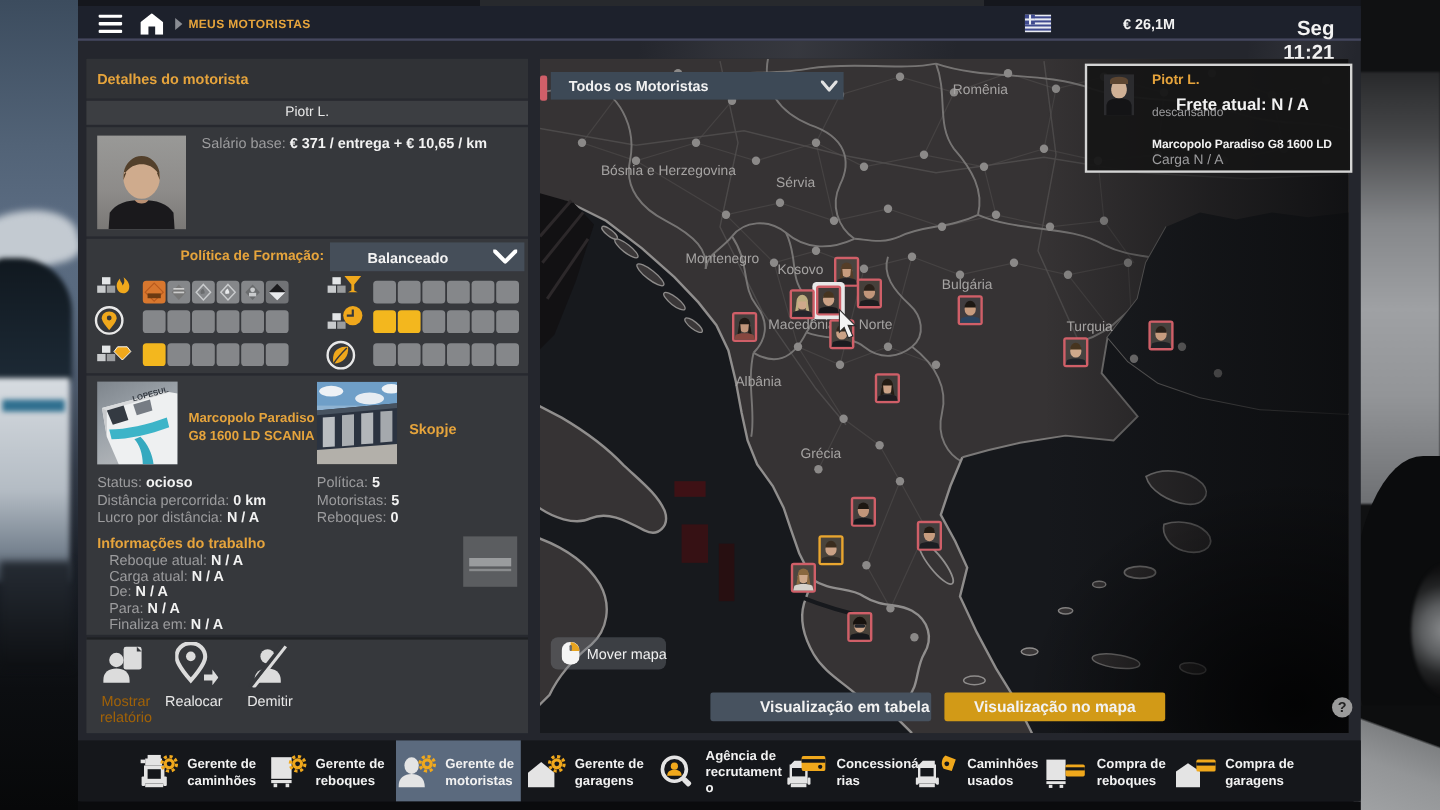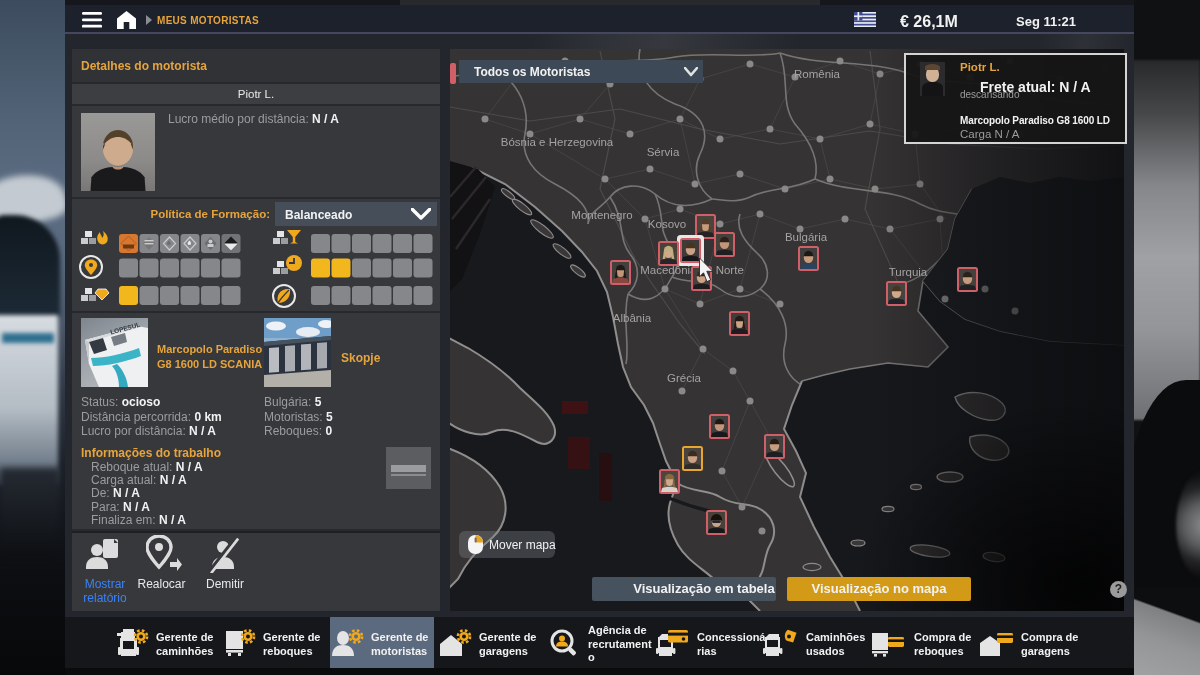--- a/index.html
+++ b/index.html
@@ -54,47 +54,47 @@
   <g fill="#3f4a8f">
     <rect y="1.6" width="22" height="1.7"></rect>
       <rect y="5" width="22" height="1.7"></rect>
     <rect y="8.4" width="22" height="1.7"></rect>
       <rect y="11.8" width="22" height="1.7"></rect>
   </g>
   <rect width="8.4" height="8.4" fill="#3f4a8f"></rect>
   <rect x="3.5" width="1.7" height="8.4" fill="#e9ecf2"></rect>
   <rect y="3.4" width="8.4" height="1.7" fill="#e9ecf2"></rect>
 </svg>
-<div class="abs val" style="left:900px;top:13px;width:115px;font-size:16px;">€ 26,1M</div>
-<div class="abs val" style="left:1016px;top:13.5px;width:72px;text-align:left;font-size:13px;">Seg 11:21</div>
+<div class="abs val" style="left:900px;top:13px;width:115px;text-align:center;font-size:12px;">€ 26,1M</div>
+<div class="abs val" style="left:1040px;top:13.5px;width:72px;text-align:right;font-size:17px;">Seg 11:21</div>
 
 <div class="abs" style="left:72px;top:49px;width:368px;height:562px;background:#27292f;"></div>
 <div class="abs" style="left:72px;top:49px;width:368px;height:33px;background:#303236;"></div>
 <div class="abs org" style="left:81px;top:59px;font-size:12px;font-weight:bold;">Detalhes do motorista</div>
 <div class="abs" style="left:72px;top:84px;width:368px;height:20px;background:#3c3e42;"></div>
 <div class="abs val" style="left:72px;top:88px;width:368px;text-align:center;font-size:11.5px;font-weight:normal;color:#e8e8e8;">Piotr L.</div>
 
 <div class="abs" style="left:72px;top:106px;width:368px;height:91px;background:#36383c;"></div>
 
 <div class="abs" style="left:81px;top:113px;width:74px;height:78px;background:linear-gradient(180deg,#999997,#8d8b89 60%,#7a7876);overflow:hidden;">
   <svg width="74" height="78" viewBox="0 0 78 80" preserveAspectRatio="none">
     <ellipse cx="39" cy="36" rx="16" ry="18" fill="#cfab8d"></ellipse>
     <path d="M23.4 31 A16 17.5 0 0 1 54.6 31 L54 33 C50 26.5 44 24.5 39 24.5 C34 24.5 28 26.5 24 33 Z M23.4 31 L23 38 L25.5 32 Z M54.6 31 L55 38 L52.5 32 Z" fill="#53402b"></path>
     <path d="M10 80 L68 80 L67 66 C62 58 52 55 39 55 C26 55 16 58 11 66 Z" fill="#1a191c"></path>
     <path d="M33 55 C35 59 43 59 45 55 Z" fill="#b98f72"></path>
   </svg>
 </div>
 <div class="abs" style="left:168px;top:112px;font-size:12px;line-height:14.6px;">
-  <div><span class="lbl">Lucro médio por distância: </span><span class="val">N / A</span></div>
+  <div><span class="lbl">Salário base: </span><span class="val">€ 371 / entrega + € 10,65 / km</span></div>
 </div>
 
 <div class="abs" style="left:72px;top:199px;width:368px;height:112px;background:#36383c;"></div>
 <div class="abs org" style="left:120px;top:208px;width:150px;text-align:right;font-size:11.5px;font-weight:bold;">Política de Formação:</div>
 <div class="abs" style="left:275px;top:202px;width:162px;height:24px;background:#454e59;"></div>
-<div class="abs val" style="left:285px;top:208px;width:110px;font-size:12px;">Balanceado</div>
+<div class="abs val" style="left:285px;top:208px;width:110px;text-align:center;font-size:12px;">Balanceado</div>
 <svg class="abs" style="left:411px;top:208px;" width="20" height="12" viewBox="0 0 20 12">
     <path d="M1 1 L10 10 L19 1" stroke="#fff" stroke-width="3.4" fill="none" stroke-linecap="round" stroke-linejoin="round"></path>
   </svg>
 
 <svg class="abs" style="left:72px;top:225px;" width="368" height="86" viewBox="0 0 368 86">
 
   <g fill="#f0a81c">
 
     <g>
       <rect x="9" y="13" width="7" height="6" fill="#c9cbcd"></rect>
@@ -237,21 +237,21 @@
   </svg>
 </div>
 <div class="abs org" style="left:341px;top:351px;font-size:12px;font-weight:bold;">Skopje</div>
 
 <div class="abs" style="left:81px;top:395px;font-size:12px;line-height:14.6px;">
   <div><span class="lbl">Status: </span><span class="val">ocioso</span></div>
   <div><span class="lbl">Distância percorrida: </span><span class="val">0 km</span></div>
   <div><span class="lbl">Lucro por distância: </span><span class="val">N / A</span></div>
 </div>
 <div class="abs" style="left:264px;top:395px;font-size:12px;line-height:14.6px;">
-  <div><span class="lbl">Bulgária: </span><span class="val">5</span></div>
+  <div><span class="lbl">Política: </span><span class="val">5</span></div>
   <div><span class="lbl">Motoristas: </span><span class="val">5</span></div>
   <div><span class="lbl">Reboques: </span><span class="val">0</span></div>
 </div>
 
 <div class="abs org" style="left:81px;top:446px;font-size:12px;font-weight:bold;">Informações do trabalho</div>
 <div class="abs" style="left:91px;top:461px;font-size:12px;line-height:13.2px;">
   <div><span class="lbl">Reboque atual: </span><span class="val">N / A</span></div>
   <div><span class="lbl">Carga atual: </span><span class="val">N / A</span></div>
   <div><span class="lbl">De: </span><span class="val">N / A</span></div>
   <div><span class="lbl">Para: </span><span class="val">N / A</span></div>
@@ -264,21 +264,21 @@
 </div>
 
 <div class="abs" style="left:72px;top:531px;width:368px;height:80px;background:#36383c;border-top:2px solid #1e2023;"></div>
 
 <svg class="abs" style="left:86px;top:537px;" width="38" height="36" viewBox="0 0 38 36" fill="#dcdcdc">
   <rect x="17" y="2" width="15" height="19" rx="2"></rect>
   <path d="M28 2 L32 6 L28 6 Z" fill="#36383c"></path>
   <circle cx="11" cy="13" r="6"></circle>
   <path d="M0 30 C0 23 5 20 11 20 C17 20 22 23 22 30 L22 32 L0 32 Z"></path>
 </svg>
-<div class="abs" style="left:60px;top:577px;width:90px;text-align:center;font-size:12px;color:#3b82f6;line-height:14px;">Mostrar<br>relatório</div>
+<div class="abs" style="left:60px;top:577px;width:90px;text-align:center;font-size:12px;color:#a16207;line-height:14px;">Mostrar<br>relatório</div>
 
 <svg class="abs" style="left:146px;top:535px;" width="36" height="38" viewBox="0 0 36 38">
   <path d="M13 1 C20 1 25 6 25 12.5 C25 19 13 32 13 32 C13 32 1 19 1 12.5 C1 6 6 1 13 1 Z" fill="none" stroke="#dcdcdc" stroke-width="3.4"></path>
   <circle cx="13" cy="12" r="4" fill="#dcdcdc"></circle>
   <path d="M24 27 L31 27 L31 23 L36 29.5 L31 36 L31 32 L24 32 Z" fill="#dcdcdc"></path>
 </svg>
 <div class="abs" style="left:119px;top:577px;width:85px;text-align:center;font-size:12px;color:#e8e8e8;">Realocar</div>
 
 <svg class="abs" style="left:207px;top:537px;" width="36" height="36" viewBox="0 0 36 36" fill="#dcdcdc">
   <circle cx="16" cy="10" r="6"></circle>

